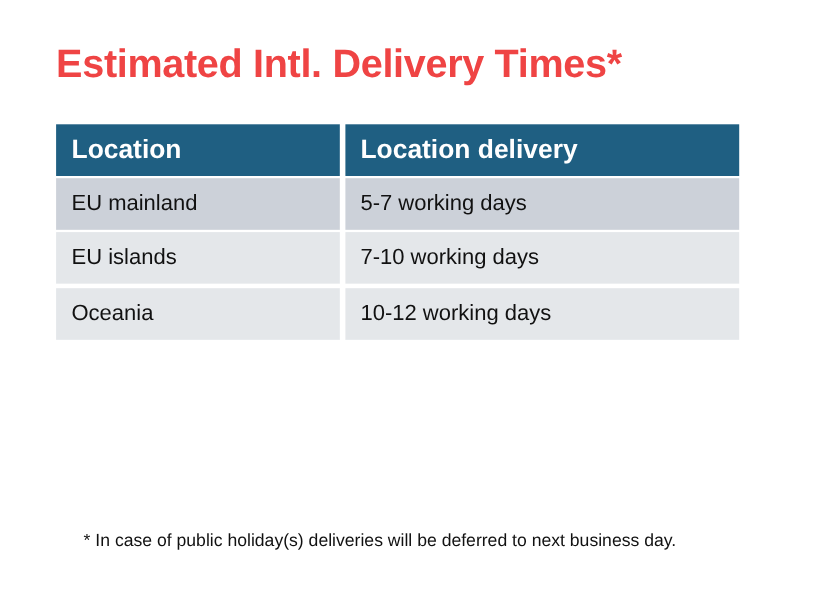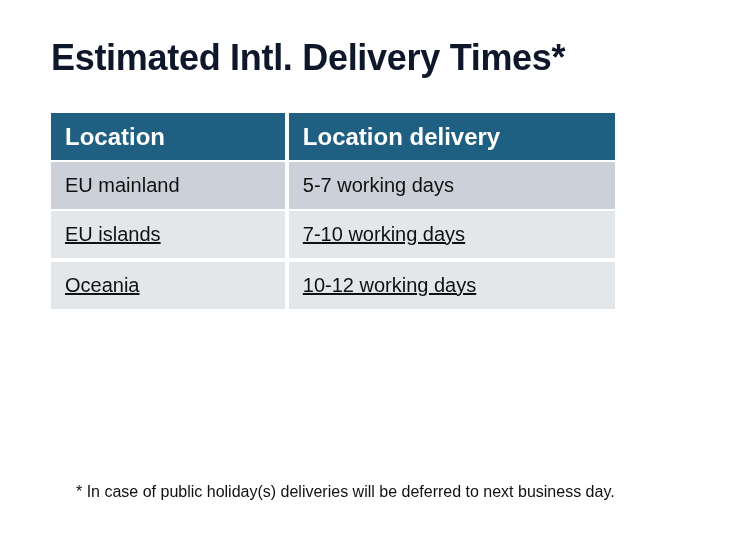--- a/index.html
+++ b/index.html
@@ -21,30 +21,30 @@
     background: #ffffff;
   }
 
   .page-title {
     position: absolute;
     left: 51px;
     top: 36px;
     font-size: 36px;
     font-weight: 700;
     letter-spacing: -0.3px;
-    color: #0f172a;
+    color: #ef4444;
     line-height: 44px;
     white-space: nowrap;
   }
 
   .delivery-table {
     position: absolute;
     left: 51px;
     top: 113px;
-    width: 564px;
+    width: 621px;
     border-collapse: separate;
     border-spacing: 0;
   }
 
   .delivery-table tr > * {
     height: 47px;
     vertical-align: middle;
     box-sizing: border-box;
   }
 
@@ -84,21 +84,20 @@
     text-align: left;
     white-space: nowrap;
   }
 
   tbody tr.row-dark td {
     background: #ccd1d9;
   }
 
   tbody tr.row-light td {
     background: #e4e7ea;
-    text-decoration: underline;
   }
 
   tbody tr.gap-row td,
   thead tr.gap-row th {
     height: 2px;
     background: #ffffff !important;
     padding: 0;
     font-size: 0;
     line-height: 0;
   }

